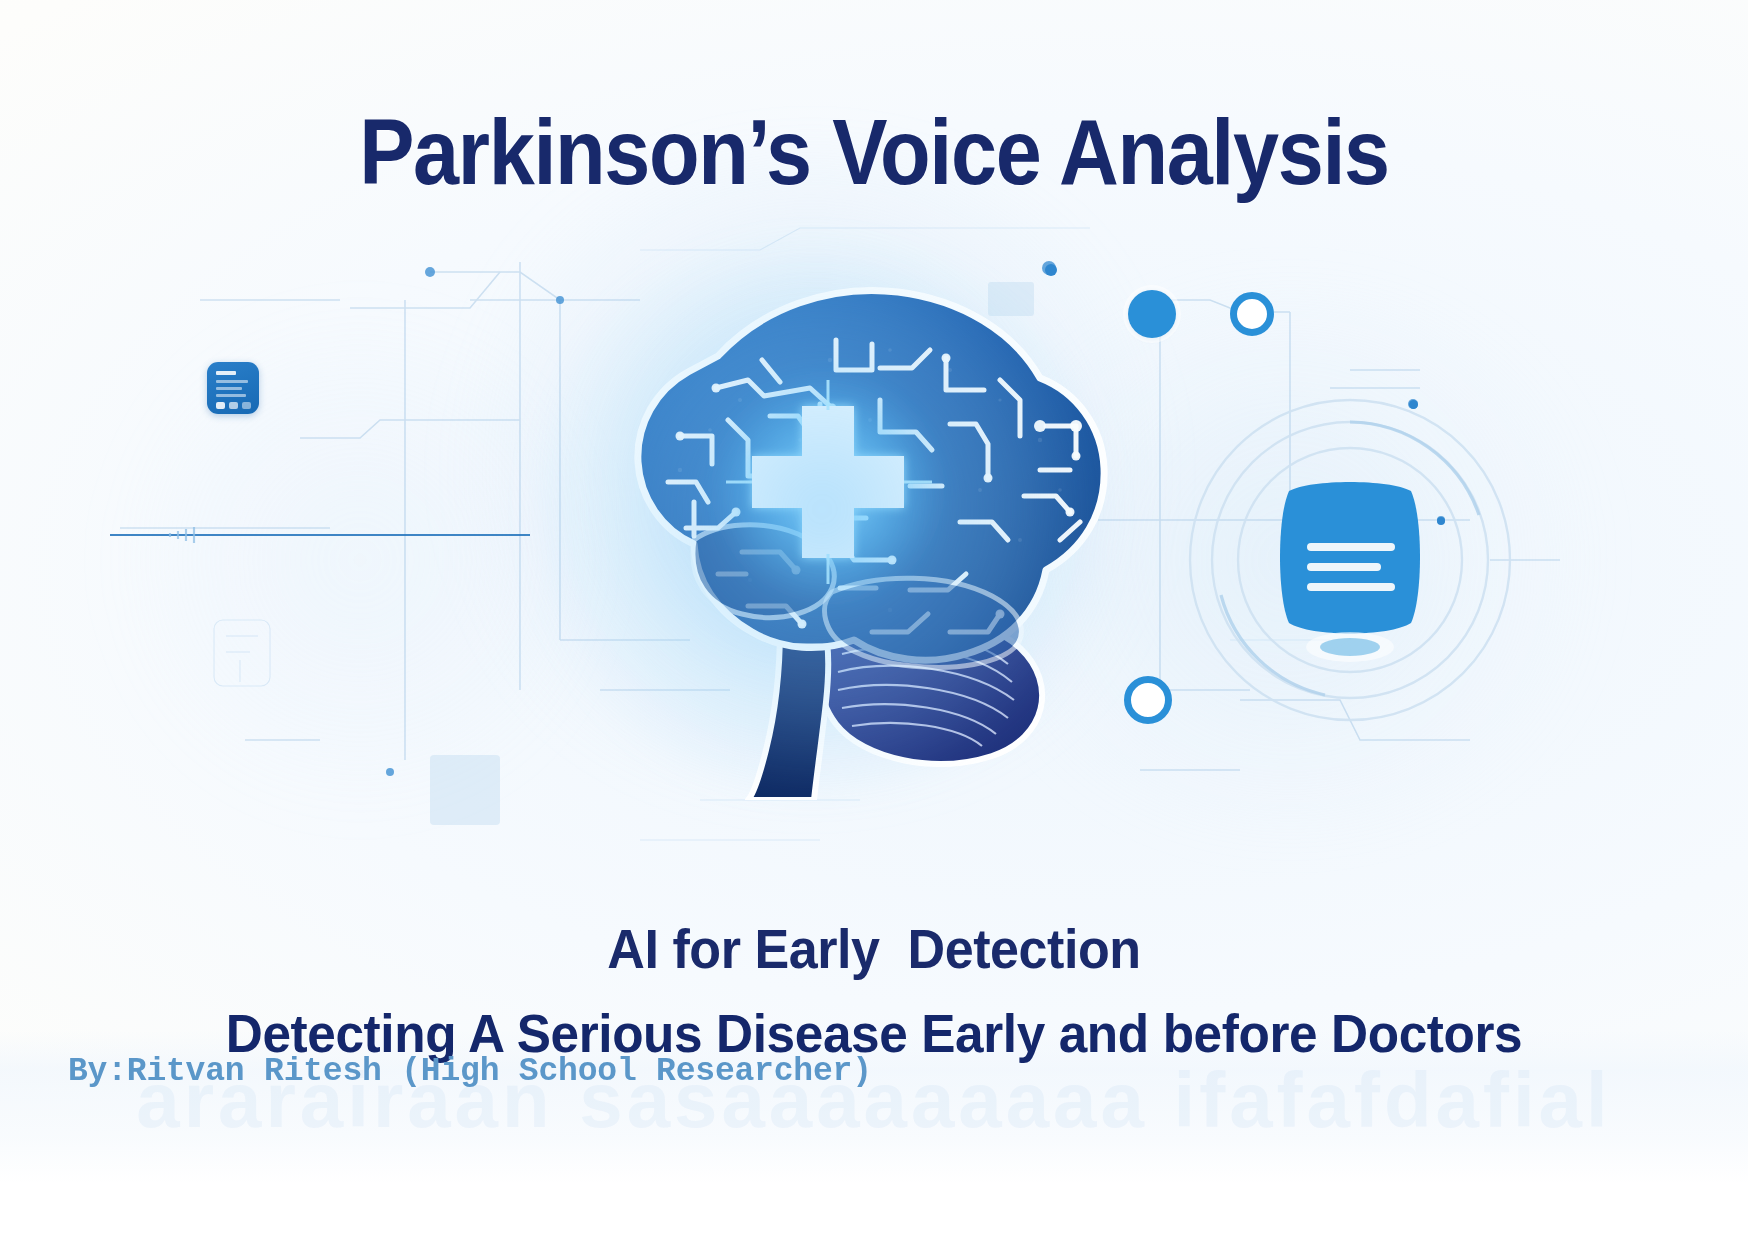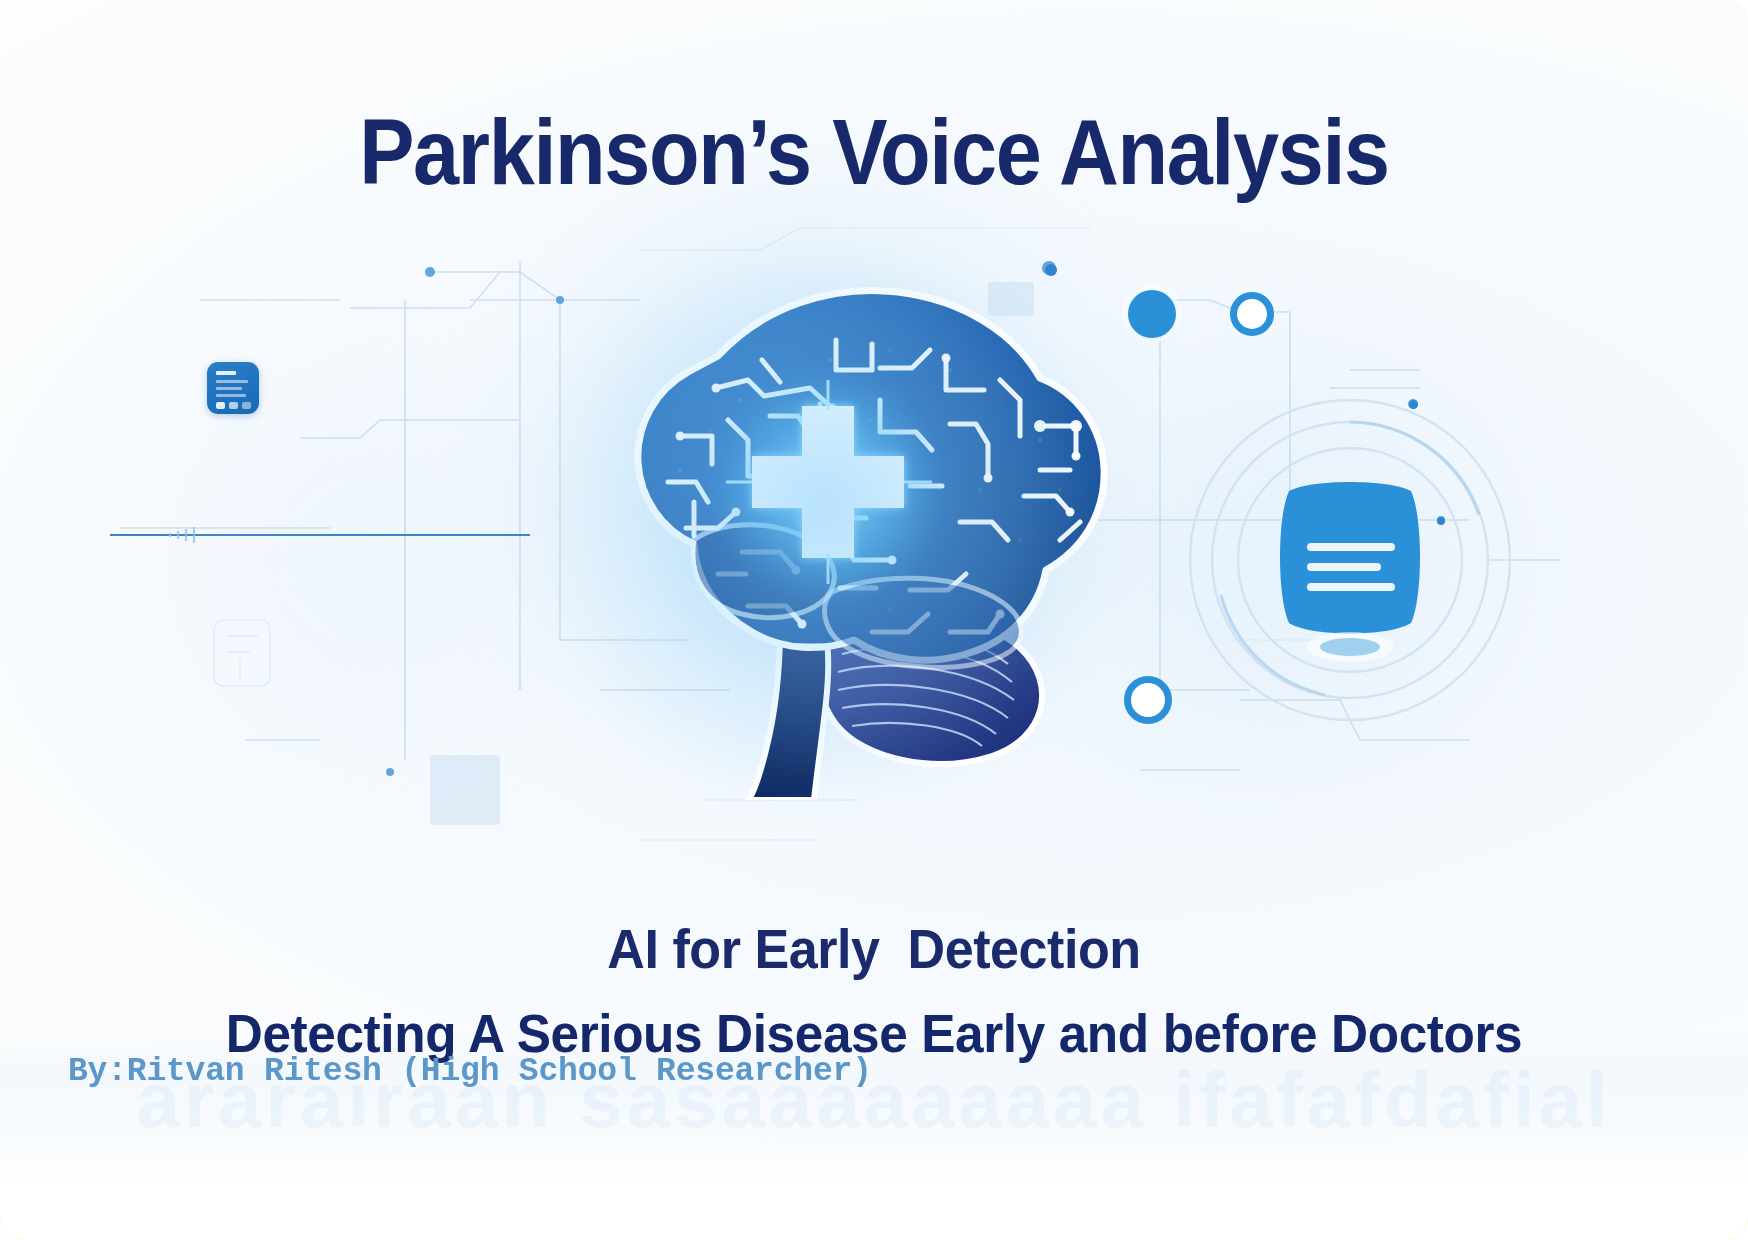--- a/index.html
+++ b/index.html
@@ -13,21 +13,20 @@
     overflow: hidden;
     font-family: "Liberation Sans", sans-serif;
   }
 
   #poster {
     position: relative;
     width: 1748px;
     height: 1240px;
     background: #bef264;
     overflow: hidden;
-    border-radius: 22px;
   }
 
   
   .artwork {
     position: absolute;
     left: 0;
     top: 0;
     width: 1748px;
     height: 1185px;
     overflow: hidden;

